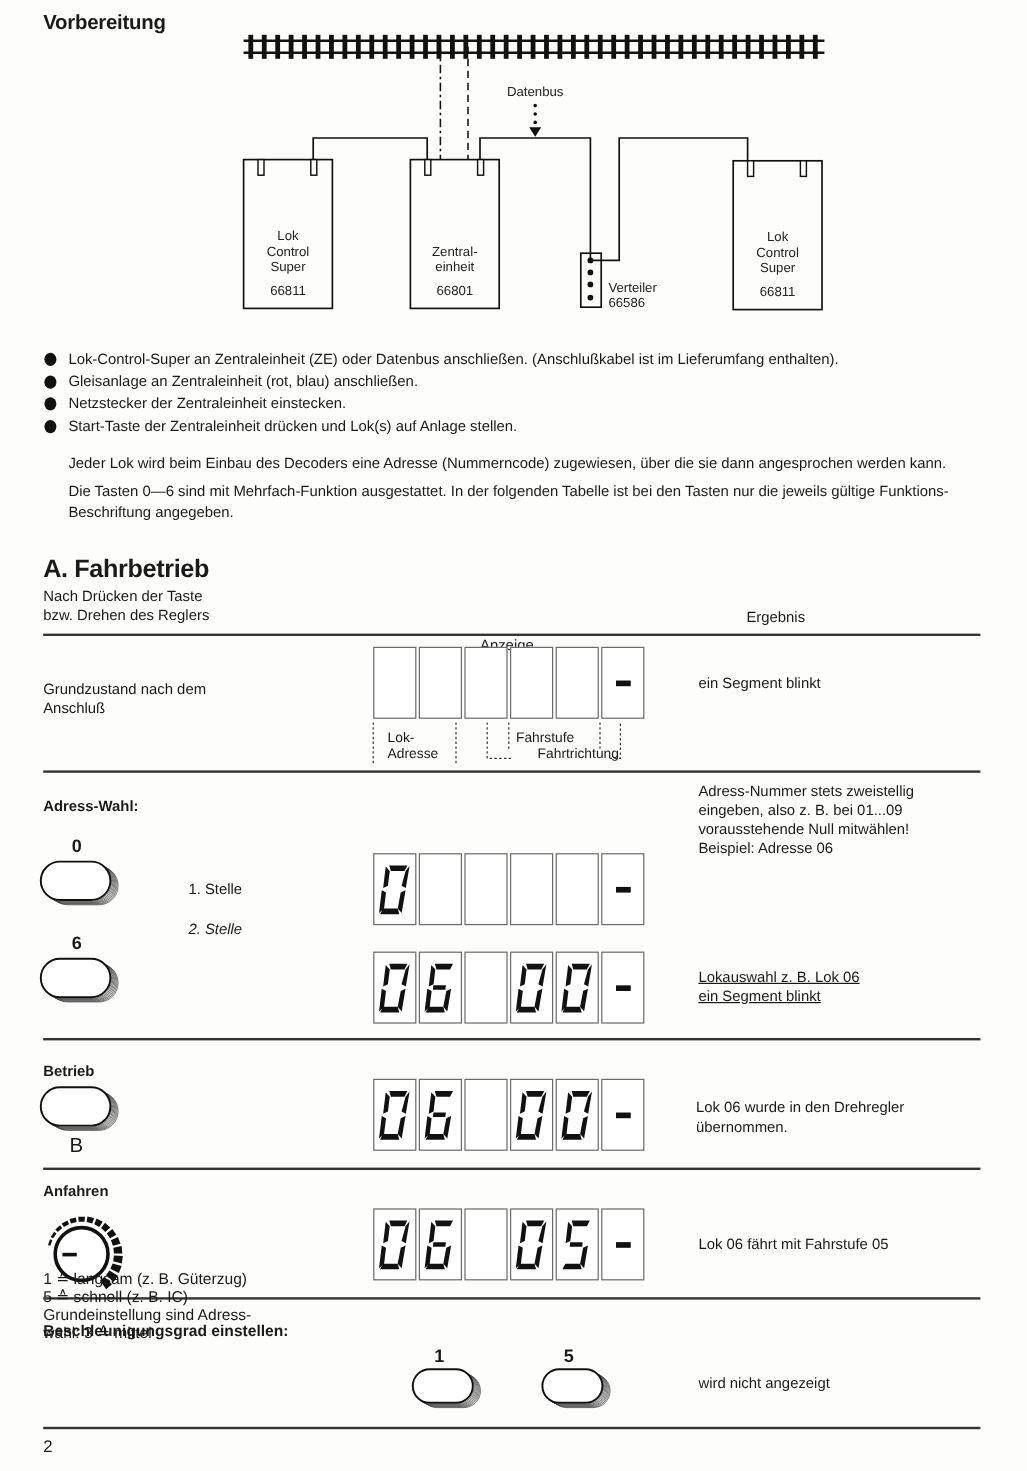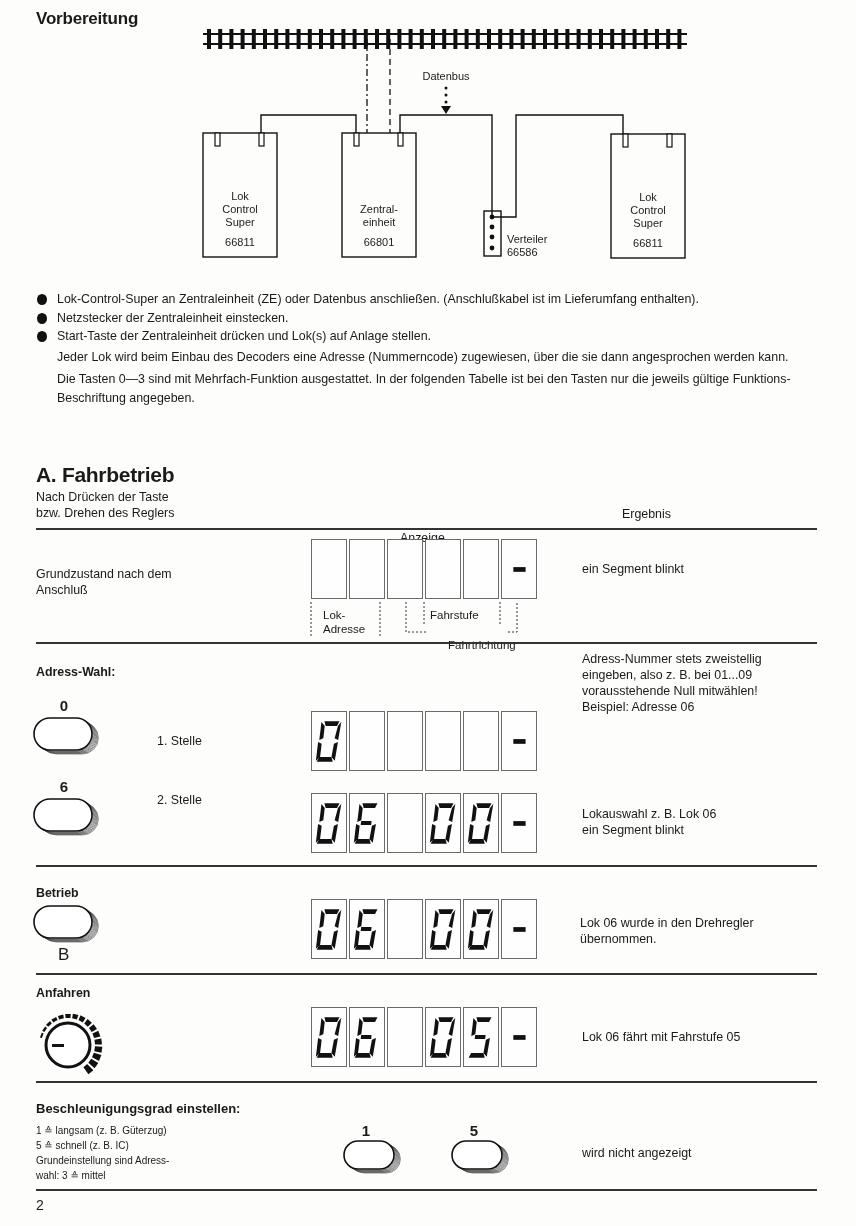--- a/index.html
+++ b/index.html
@@ -7,21 +7,21 @@
   body { position: relative; font-family: "Liberation Sans", sans-serif; color: #1a1a1a; overflow: hidden; }
   .abs { position: absolute; }
   .h-prep { left: 36px; top: 9px; font-size: 17px; font-weight: bold; letter-spacing: -0.2px; }
   .diagram { left: 195px; top: 20px; width: 500px; height: 245px; }
   .diagram svg { width: 100%; height: 100%; }
   .dtext { font-family: "Liberation Sans", sans-serif; font-size: 11px; fill: #222; }
 
   .bullets { left: 36px; top: 290px; width: 790px; font-size: 12.4px; line-height: 18.5px; }
   .bullets li { list-style: none; position: relative; padding-left: 21px; }
   .bullets li::before { content: ""; position: absolute; left: 1px; top: 4px; width: 10px; height: 11px; border-radius: 50%; background: #111; }
-  .bullets p { padding-left: 21px; margin-top: 2px; }
+  .bullets p { padding-left: 21px; margin-top: 13px; }
 
   .h-a { left: 36px; top: 463px; font-size: 21px; font-weight: bold; letter-spacing: -0.3px; }
   .col-head { font-size: 12.4px; line-height: 16px; }
   .rule { left: 36px; width: 781px; height: 2px; background: #333; }
 
   .lbl { font-size: 12.4px; line-height: 16px; }
   .bold { font-weight: bold; }
 
   .display { display: flex; gap: 2px; }
   .cell { width: 36px; height: 60px; border: 1px solid #6a6a6a; background: #fefefe; position: relative; }
@@ -130,24 +130,25 @@
     <text class="dtext" x="312" y="236">66586</text>
     <text class="dtext" text-anchor="middle" x="453" y="181">Lok</text>
     <text class="dtext" text-anchor="middle" x="453" y="194">Control</text>
     <text class="dtext" text-anchor="middle" x="453" y="207">Super</text>
     <text class="dtext" text-anchor="middle" x="453" y="227">66811</text>
   </svg>
 </div>
 
 <ul class="abs bullets">
   <li>Lok-Control-Super an Zentraleinheit (ZE) oder Datenbus anschließen. (Anschlußkabel ist im Lieferumfang enthalten).</li>
+  <li>Gleisanlage an Zentraleinheit (rot, blau) anschließen.</li>
   <li>Netzstecker der Zentraleinheit einstecken.</li>
   <li>Start-Taste der Zentraleinheit drücken und Lok(s) auf Anlage stellen.</li>
   <p>Jeder Lok wird beim Einbau des Decoders eine Adresse (Nummerncode) zugewiesen, über die sie dann angesprochen werden kann.</p>
-  <p style="margin-top:4px">Die Tasten 0—3 sind mit Mehrfach-Funktion ausgestattet. In der folgenden Tabelle ist bei den Tasten nur die jeweils gültige Funktions-Beschriftung angegeben.</p>
+  <p style="margin-top:4px">Die Tasten 0—6 sind mit Mehrfach-Funktion ausgestattet. In der folgenden Tabelle ist bei den Tasten nur die jeweils gültige Funktions-Beschriftung angegeben.</p>
 </ul>
 
 <div class="abs h-a">A. Fahrbetrieb</div>
 <div class="abs col-head" style="left:36px; top:489px;">
   <div>Nach Drücken der Taste</div>
   <div>bzw. Drehen des Reglers</div>
 </div>
 <div class="abs col-head" style="left:400px; top:506px;margin-top:24px;">Anzeige</div>
 <div class="abs col-head" style="left:582px; top:506px;margin-left:40px;">Ergebnis</div>
 <div class="abs rule" style="top:528px;"></div>
@@ -184,21 +185,21 @@
   <polyline points="101,2 101,32 122,32" fill="none" stroke="#333" stroke-dasharray="2,2"></polyline>
   <line x1="119" y1="2" x2="119" y2="24" stroke="#333" stroke-dasharray="2,2"></line>
   <line x1="195" y1="2" x2="195" y2="24" stroke="#333" stroke-dasharray="2,2"></line>
   <polyline points="203,32 212,32 212,2" fill="none" stroke="#333" stroke-dasharray="2,2"></polyline>
 </svg>
 <div class="abs" style="left:323px; top:608px; width:50px; font-size:11.5px; line-height:14px;">
   <div>Lok-</div>
   <div>Adresse</div>
 </div>
 <div class="abs" style="left:430px; top:608px; font-size:11.5px; line-height:14px;">Fahrstufe</div>
-<div class="abs" style="left:424px; top:638px; font-size:11.5px; line-height:14px;padding-left:24px;">Fahrtrichtung</div>
+<div class="abs" style="left:424px; top:622px; font-size:11.5px; line-height:14px;padding-left:24px;">Fahrtrichtung</div>
 <div class="abs lbl" style="left:582px; top:561px;">ein Segment blinkt</div>
 <div class="abs rule" style="top:642px;"></div>
 
 <div class="abs lbl bold" style="left:36px; top:664px;">Adress-Wahl:</div>
 <div class="abs lbl" style="left:582px; top:651px;">
   <div>Adress-Nummer stets zweistellig</div>
   <div>eingeben, also z. B. bei 01...09</div>
   <div>vorausstehende Null mitwählen!</div>
   <div>Beispiel: Adresse 06</div>
 </div>
@@ -253,21 +254,21 @@
       <rect x="2" y="2" width="58" height="32" rx="16" fill="none" stroke="#444" stroke-width="0.6"></rect>
       <rect x="2.9" y="2.5" width="58" height="32" rx="16" fill="none" stroke="#444" stroke-width="0.6"></rect>
       <rect x="3.8" y="3" width="58" height="32" rx="16" fill="none" stroke="#444" stroke-width="0.6"></rect>
       <rect x="4.7" y="3.5" width="58" height="32" rx="16" fill="none" stroke="#444" stroke-width="0.6"></rect>
       <rect x="5.6" y="4" width="58" height="32" rx="16" fill="none" stroke="#444" stroke-width="0.6"></rect>
       <rect x="6.5" y="4.5" width="58" height="32" rx="16" fill="none" stroke="#444" stroke-width="0.6"></rect>
       <rect x="7.4" y="5" width="58" height="32" rx="16" fill="none" stroke="#444" stroke-width="0.6"></rect>
       <rect x="1" y="1" width="58" height="32" rx="16" fill="#fff" stroke="#111" stroke-width="1.6"></rect>
     </g>
 </svg>
-<div class="abs lbl" style="left:157px; top:792px;">2. Stelle</div>
+<div class="abs lbl" style="left:157px; top:766px;font-style:italic;">2. Stelle</div>
 <div class="abs display" style="left:311px; top:793px;">
     <div class="cell">
       <svg viewBox="0 0 36 60">
         <polygon points="13.120000000000001,9 29.12,9 26.52,14 14.52,14" fill="#111"></polygon>
         <polygon points="27.52,14 31.06,9.5 27.72,29 23.96,27" fill="#111"></polygon>
         <polygon points="23.24,33 27.48,31 24.08,51 20.56,47" fill="#111"></polygon>
         <polygon points="7.5600000000000005,47 20.56,47 21.96,52 4.96,52" fill="#111"></polygon>
         <polygon points="4.08,51 6.48,31 10.24,33 8.56,47" fill="#111"></polygon>
         <polygon points="7.72,29 10,10 13.52,14 11.96,27" fill="#111"></polygon>
       </svg>
@@ -304,21 +305,21 @@
         <polygon points="4.08,51 6.48,31 10.24,33 8.56,47" fill="#111"></polygon>
         <polygon points="7.72,29 10,10 13.52,14 11.96,27" fill="#111"></polygon>
       </svg>
     </div>
     <div class="cell">
       <svg viewBox="0 0 36 60">
         <rect x="12" y="28" width="13" height="5" fill="#111"></rect>
       </svg>
     </div>
   </div>
-<div class="abs lbl" style="left:582px; top:806px;">
+<div class="abs lbl" style="left:582px; top:806px;text-decoration:underline;">
   <div>Lokauswahl z. B. Lok 06</div>
   <div>ein Segment blinkt</div>
 </div>
 <div class="abs rule" style="top:865px;"></div>
 
 <div class="abs lbl bold" style="left:36px; top:885px;">Betrieb</div>
 <svg class="abs btn-svg" style="left:33px; top:905px; width:70px; height:40px;">
   <g class="keyshape">
       <rect x="2" y="2" width="58" height="32" rx="16" fill="none" stroke="#444" stroke-width="0.6"></rect>
       <rect x="2.9" y="2.5" width="58" height="32" rx="16" fill="none" stroke="#444" stroke-width="0.6"></rect>
@@ -456,21 +457,21 @@
     <div class="cell">
       <svg viewBox="0 0 36 60">
         <rect x="12" y="28" width="13" height="5" fill="#111"></rect>
       </svg>
     </div>
   </div>
 <div class="abs lbl" style="left:582px; top:1029px;">Lok 06 fährt mit Fahrstufe 05</div>
 <div class="abs rule" style="top:1081px;"></div>
 
 <div class="abs lbl bold" style="left:36px; top:1101px; font-size:13px;">Beschleunigungsgrad einstellen:</div>
-<div class="abs" style="left:36px; top:1123px; font-size:10px; line-height:15px;">
+<div class="abs" style="left:36px; top:1058px; font-size:13px; line-height:15px;">
   <div>1 ≙ langsam (z. B. Güterzug)</div>
   <div>5 ≙ schnell (z. B. IC)</div>
   <div>Grundeinstellung sind Adress-</div>
   <div>wahl: 3 ≙ mittel</div>
 </div>
 <div class="abs keylabel" style="left:356px; top:1122px;">1</div>
 <svg class="abs btn-svg" style="left:343px; top:1140px; width:60px; height:34px;">
   <g class="keyshape small">
       <rect x="2" y="2" width="50" height="28" rx="14" fill="none" stroke="#444" stroke-width="0.6"></rect>
       <rect x="2.9" y="2.5" width="50" height="28" rx="14" fill="none" stroke="#444" stroke-width="0.6"></rect>

